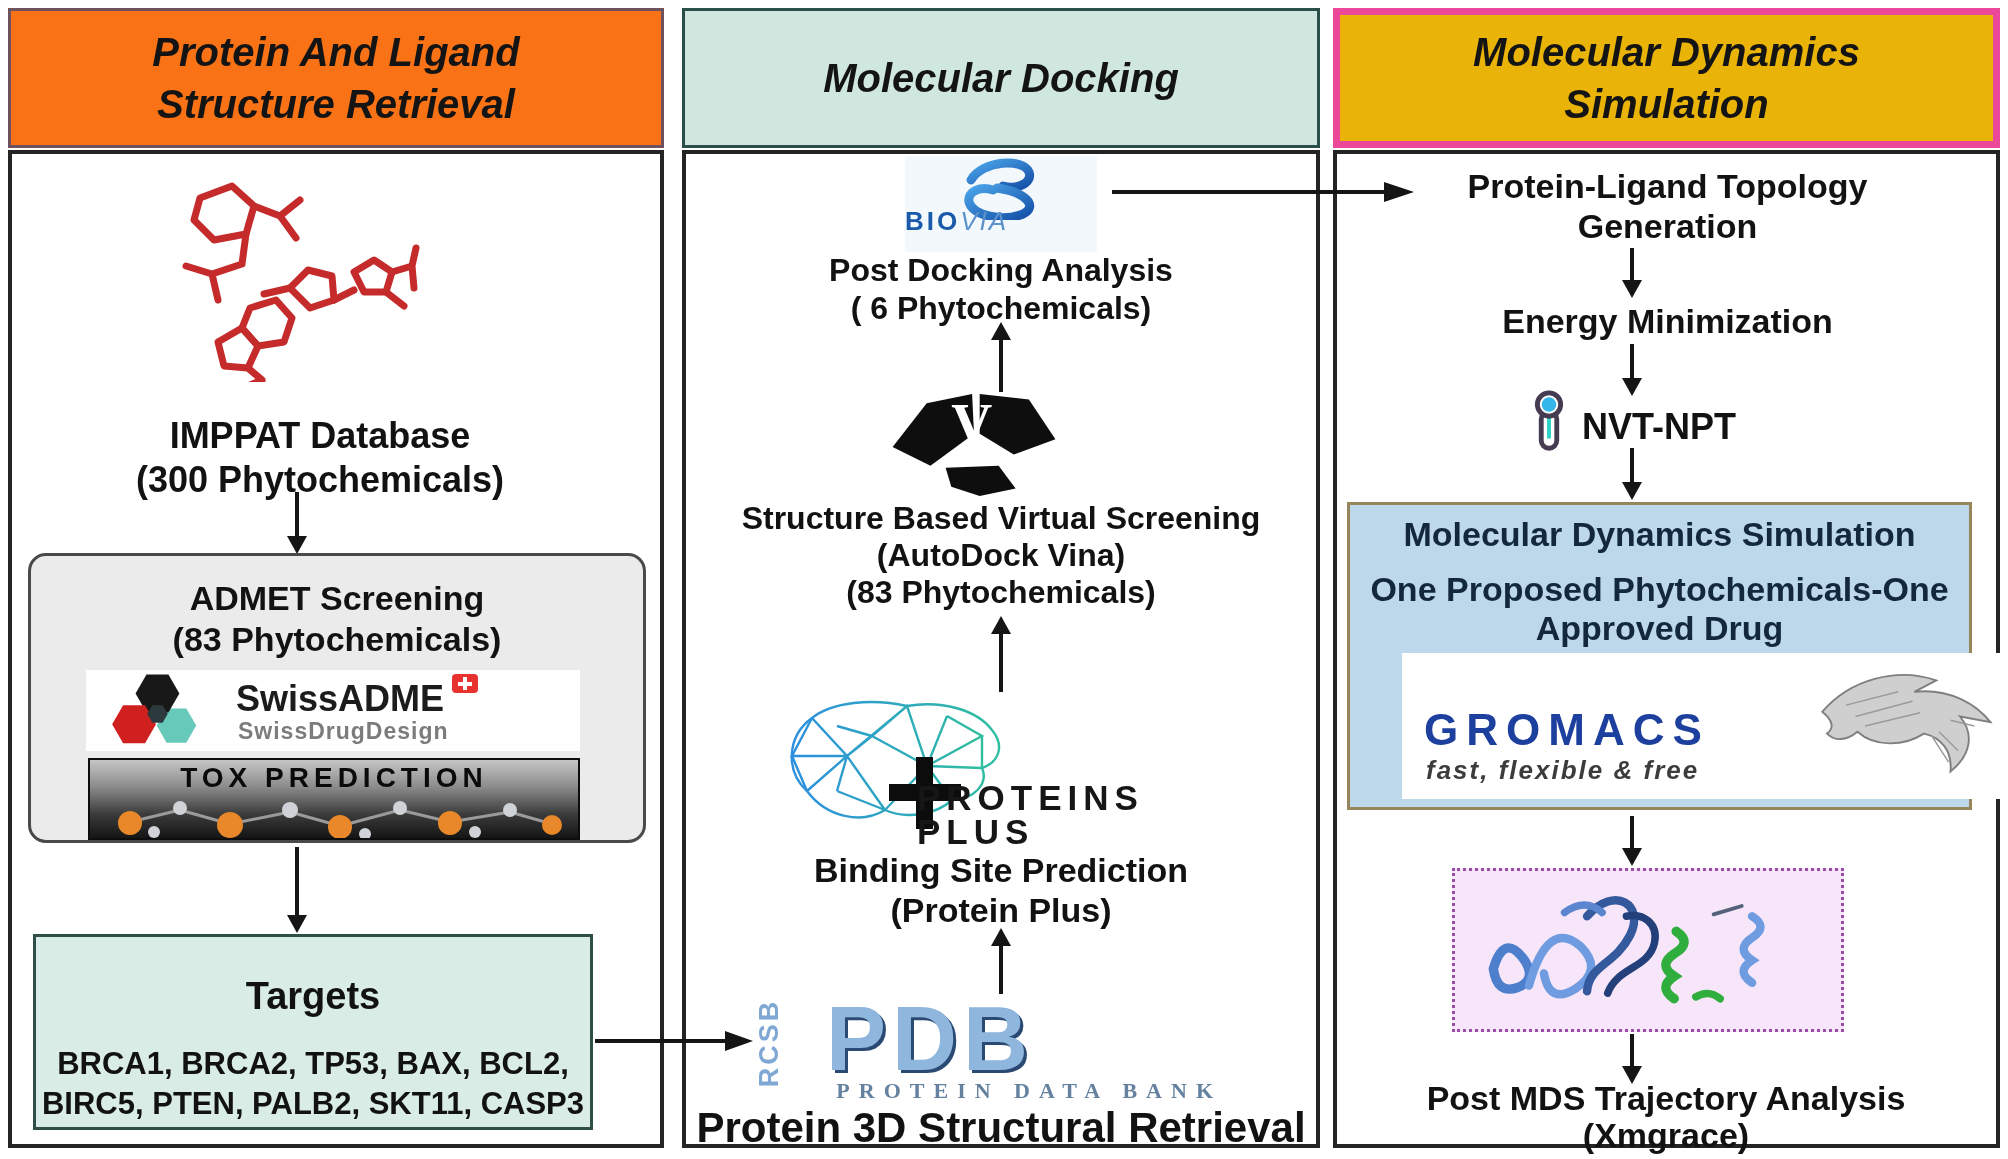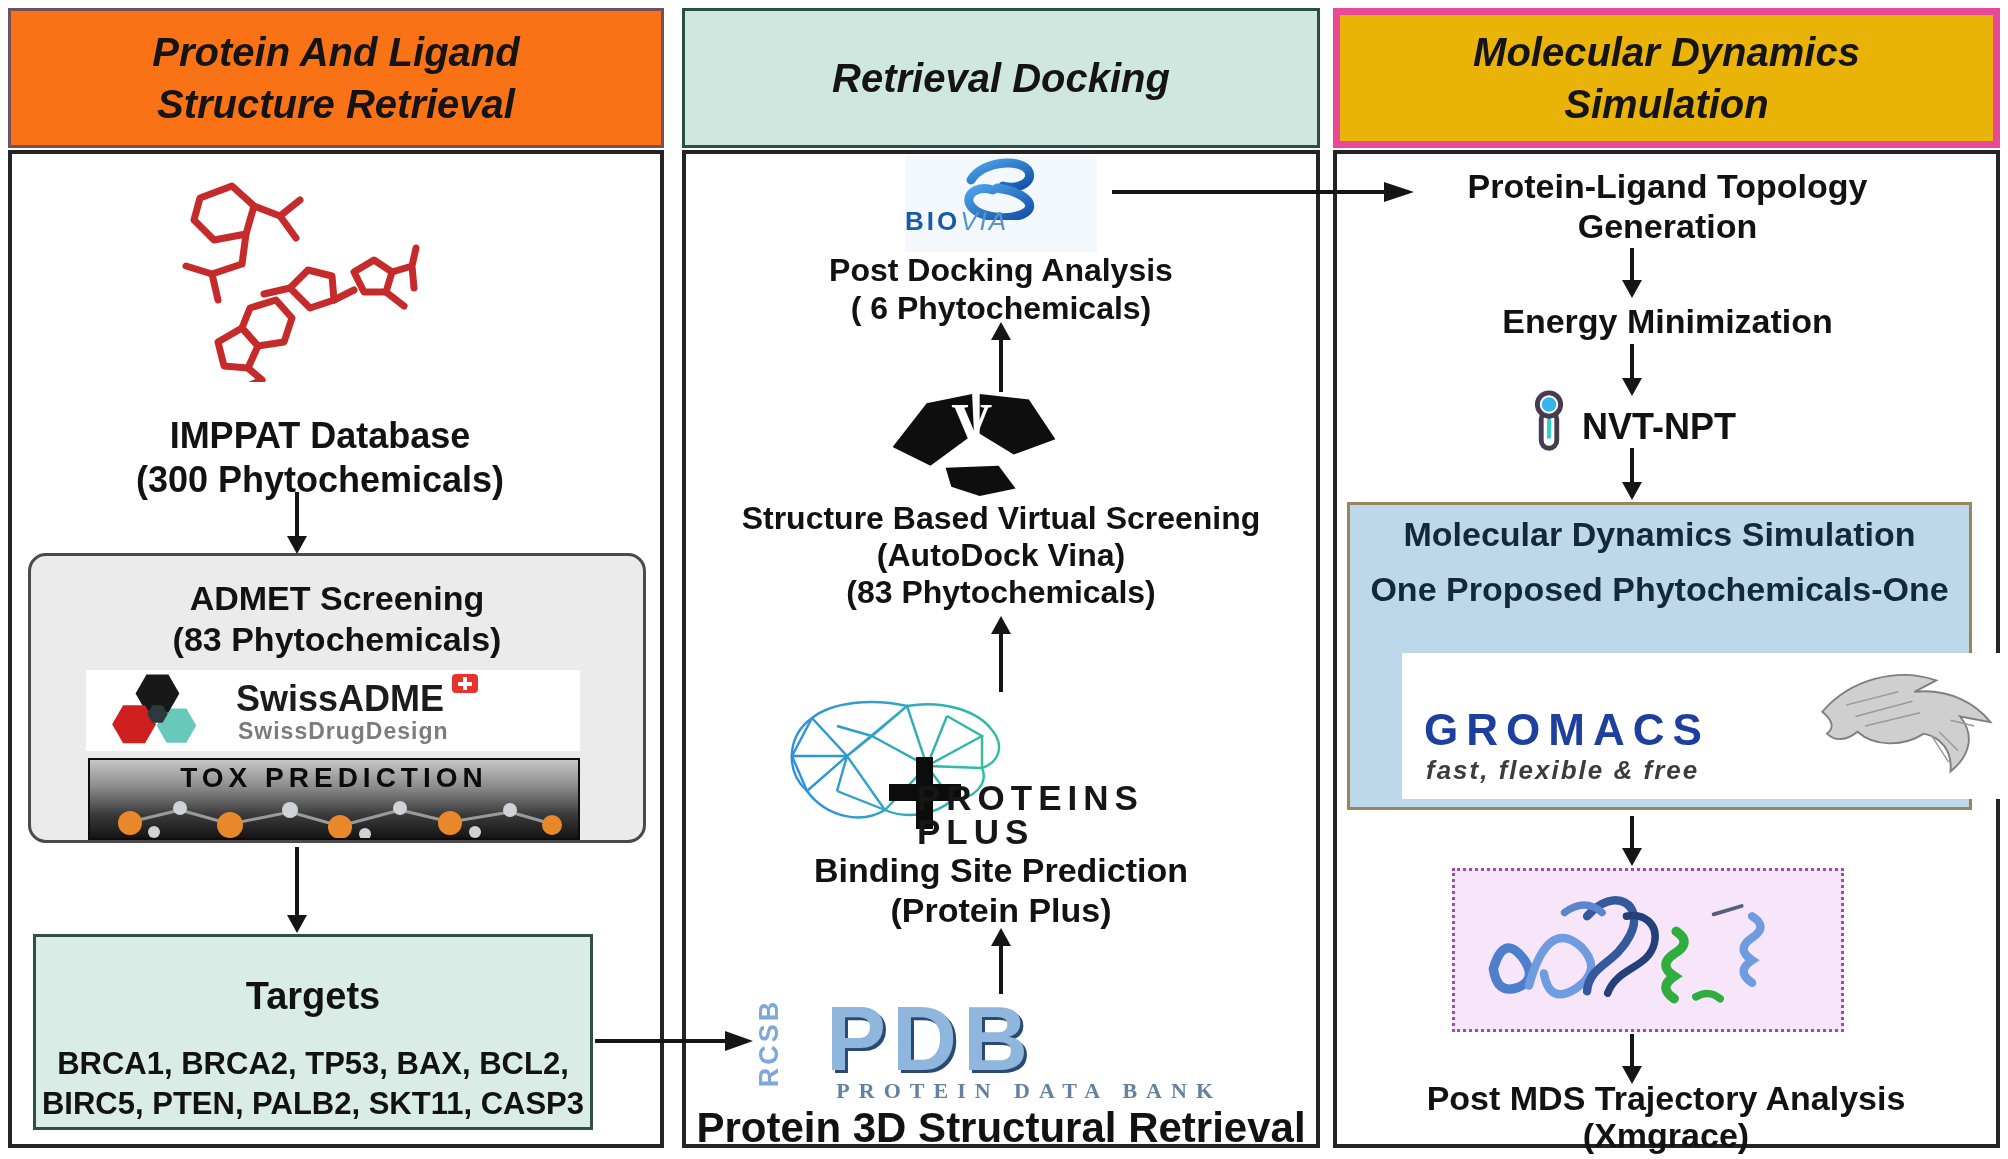--- a/index.html
+++ b/index.html
@@ -40,21 +40,21 @@
 <div class="canvas">
 
   <div class="hdr" style="left:8px;top:8px;width:656px;height:140px;background:#f97316;border:3px solid #70525f;box-sizing:border-box;">
     <div>
       <div>Protein And Ligand</div>
       <div>Structure Retrieval</div>
     </div>
   </div>
 
   <div class="hdr" style="left:682px;top:8px;width:638px;height:140px;background:#d0e7df;border:3px solid #2a4f49;box-sizing:border-box;">
-    <div>Retrieval Docking</div>
+    <div>Molecular Docking</div>
   </div>
 
   <div class="hdr" style="left:1333px;top:8px;width:667px;height:140px;background:#eab308;border:7px solid #ec4899;box-sizing:border-box;">
     <div>
       <div>Molecular Dynamics</div>
       <div>Simulation</div>
     </div>
   </div>
 
   <div class="panel" style="left:8px;top:150px;width:656px;height:998px;"></div>
@@ -273,20 +273,21 @@
 
   <svg class="abs" style="left:1621px;top:448px;" width="22" height="52" viewBox="0 0 22 52">
     <line class="aline" x1="11" y1="0" x2="11" y2="34"></line>
     <polygon class="ahead" points="1,34 21,34 11,52"></polygon>
   </svg>
 
   <div class="mds-box" style="left:1347px;top:502px;width:625px;height:308px;">
     <div style="text-align:center;margin-top:10px;font-size:34px;font-weight:800;color:#14283c;">Molecular Dynamics Simulation</div>
     <div style="text-align:center;margin-top:16px;font-size:34px;font-weight:800;color:#14283c;line-height:1.15;">
       <div>One Proposed Phytochemicals-One</div>
+      <div>Approved Drug</div>
     </div>
     <div class="gromacs-panel" style="left:52px;top:148px;width:600px;height:146px;">
       <div style="position:absolute;left:22px;top:52px;font-size:44px;font-weight:800;color:#1d3f9e;letter-spacing:8px;">GROMACS</div>
       <div style="position:absolute;left:24px;top:102px;font-size:26px;font-style:italic;font-weight:700;color:#3c3c3c;letter-spacing:2px;">fast, flexible &amp; free</div>
       <svg style="position:absolute;right:4px;top:6px;" width="190" height="134" viewBox="0 0 200 140">
         <path d="M15,55 C45,20 95,8 135,22 L112,34 C150,30 178,48 192,66 L160,60 C175,78 172,100 150,118 C152,96 140,82 122,78 C100,92 70,92 52,76 C40,86 28,86 20,78 C28,72 26,64 15,55 Z" fill="#cfcfcf" stroke="#7f7f7f" stroke-width="2"></path>
         <g stroke="#9a9a9a" stroke-width="1.5" fill="none">
           <path d="M40,48 L95,34 M50,60 L110,44 M60,70 L118,56 M130,80 L148,108 M138,76 L158,96 M150,64 L175,70"></path>
         </g>
       </svg>

